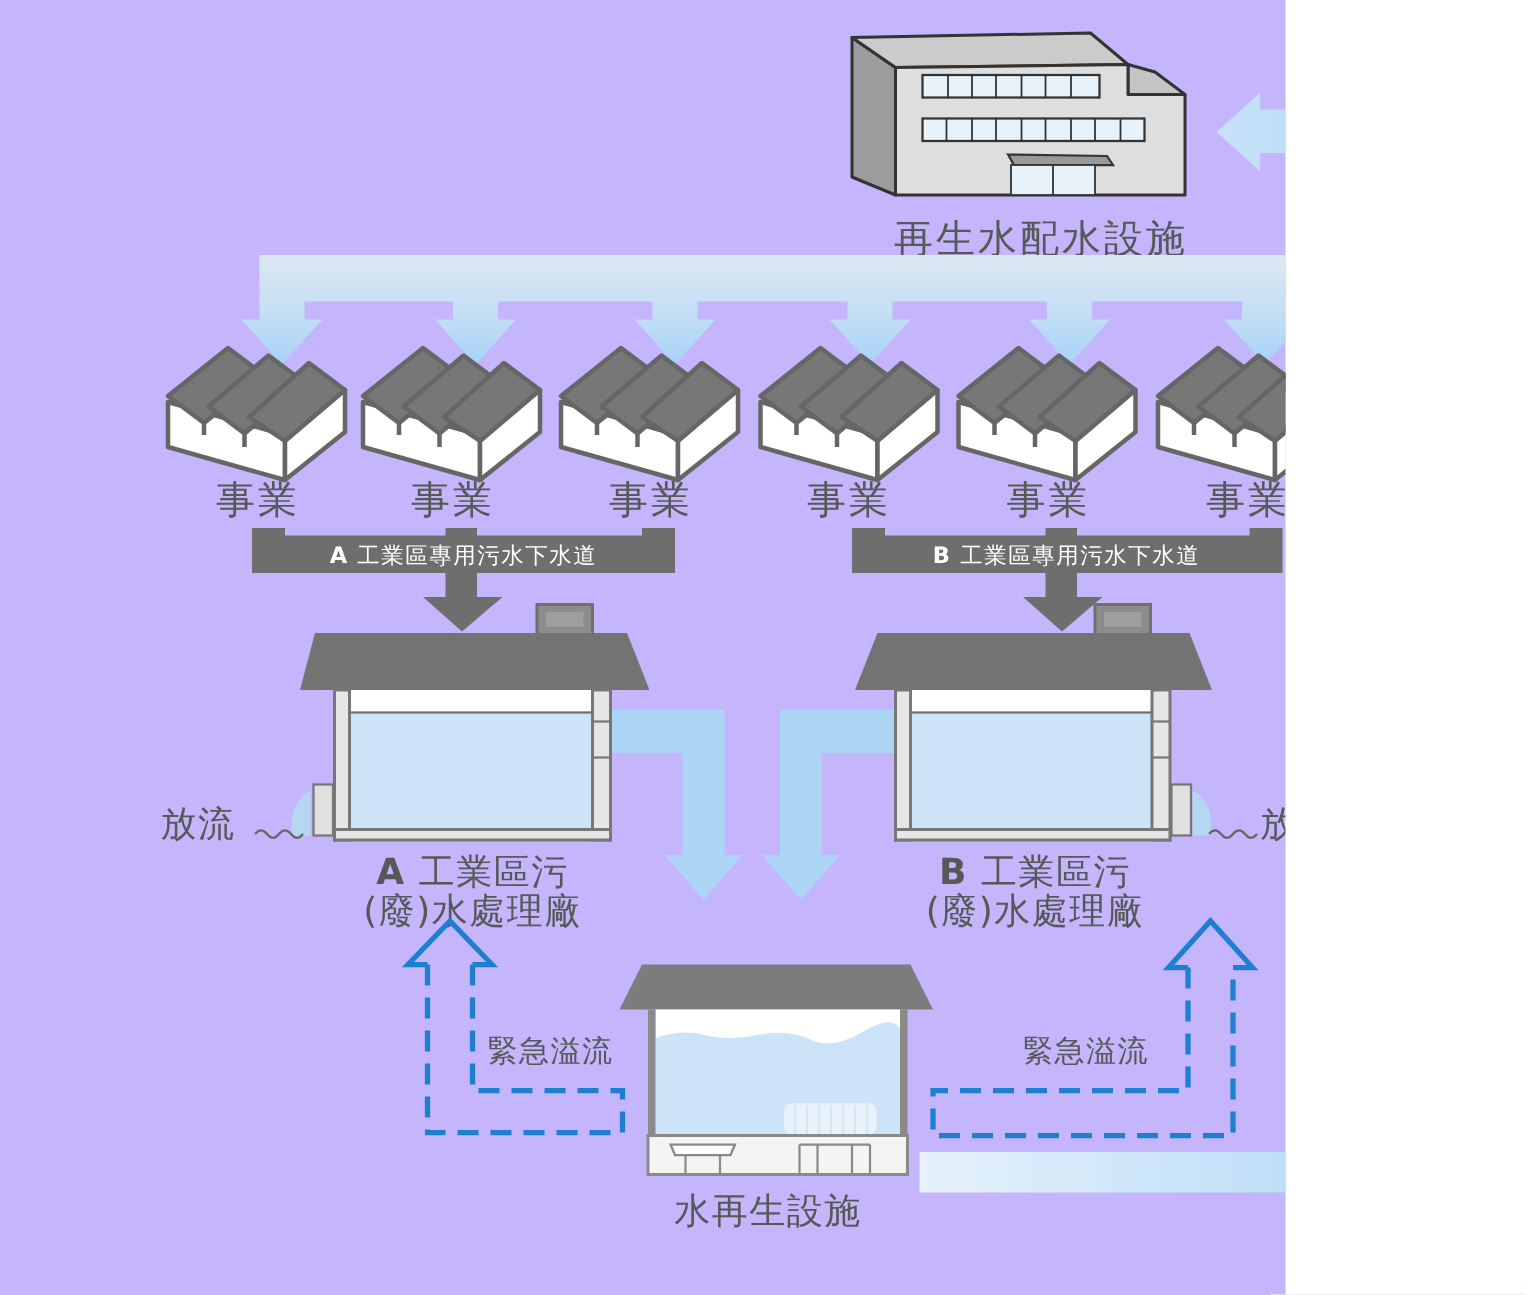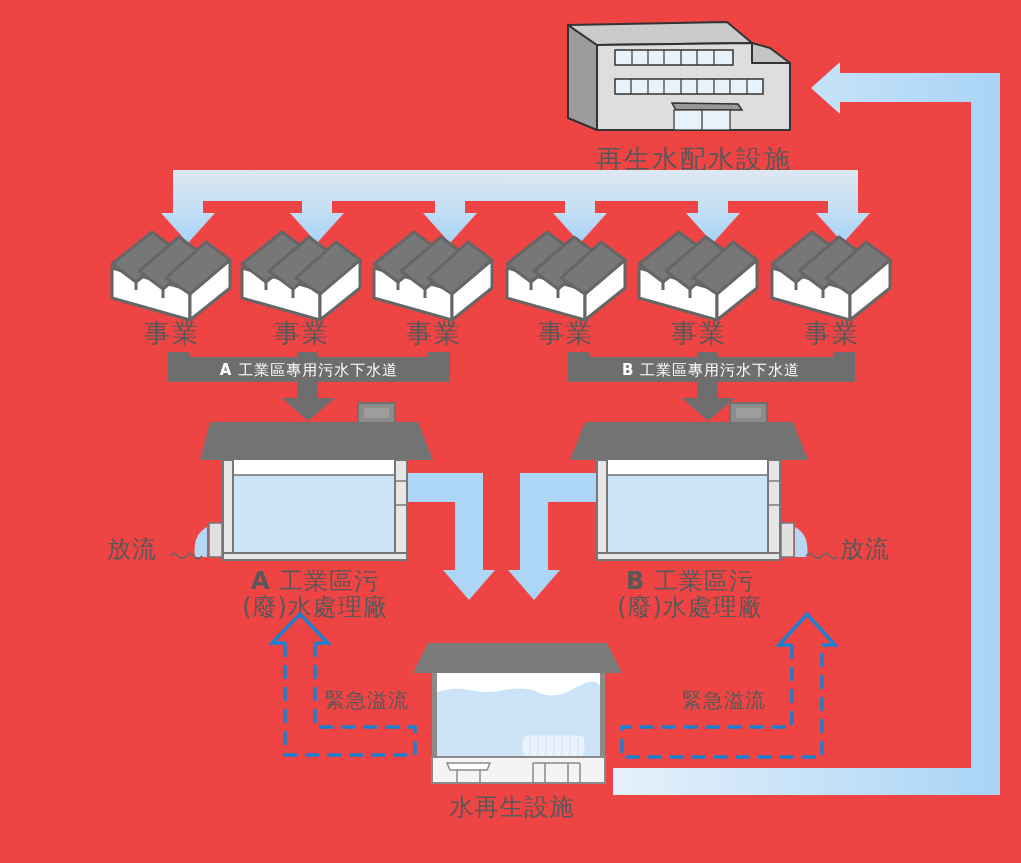--- a/index.html
+++ b/index.html
@@ -1,16 +1,16 @@
 <!DOCTYPE html>
 <html><head>
 <meta charset="utf-8">
 <style>
   html,body{margin:0;padding:0;background:#ffffff;}
-  #stage{position:relative;width:1021px;height:863px;overflow:hidden;background:#ef4444;}
+  #stage{position:relative;width:857px;height:863px;overflow:hidden;background:#c4b5fd;}
   svg{position:absolute;left:0;top:0;}
   .lbl{font-family:"DejaVu Sans","Liberation Sans",sans-serif;fill:#585858;}
   .lbl-big{font-size:26px;letter-spacing:2px;}
   .lbl-mid{font-size:24px;letter-spacing:1px;}
   .lbl-small{font-size:20px;letter-spacing:1px;}
   .bar-text{font-family:"DejaVu Sans","Liberation Sans",sans-serif;font-size:15px;fill:#ffffff;letter-spacing:1px;}
   .letter{font-weight:bold;}
 </style>
 </head>
 <body>

